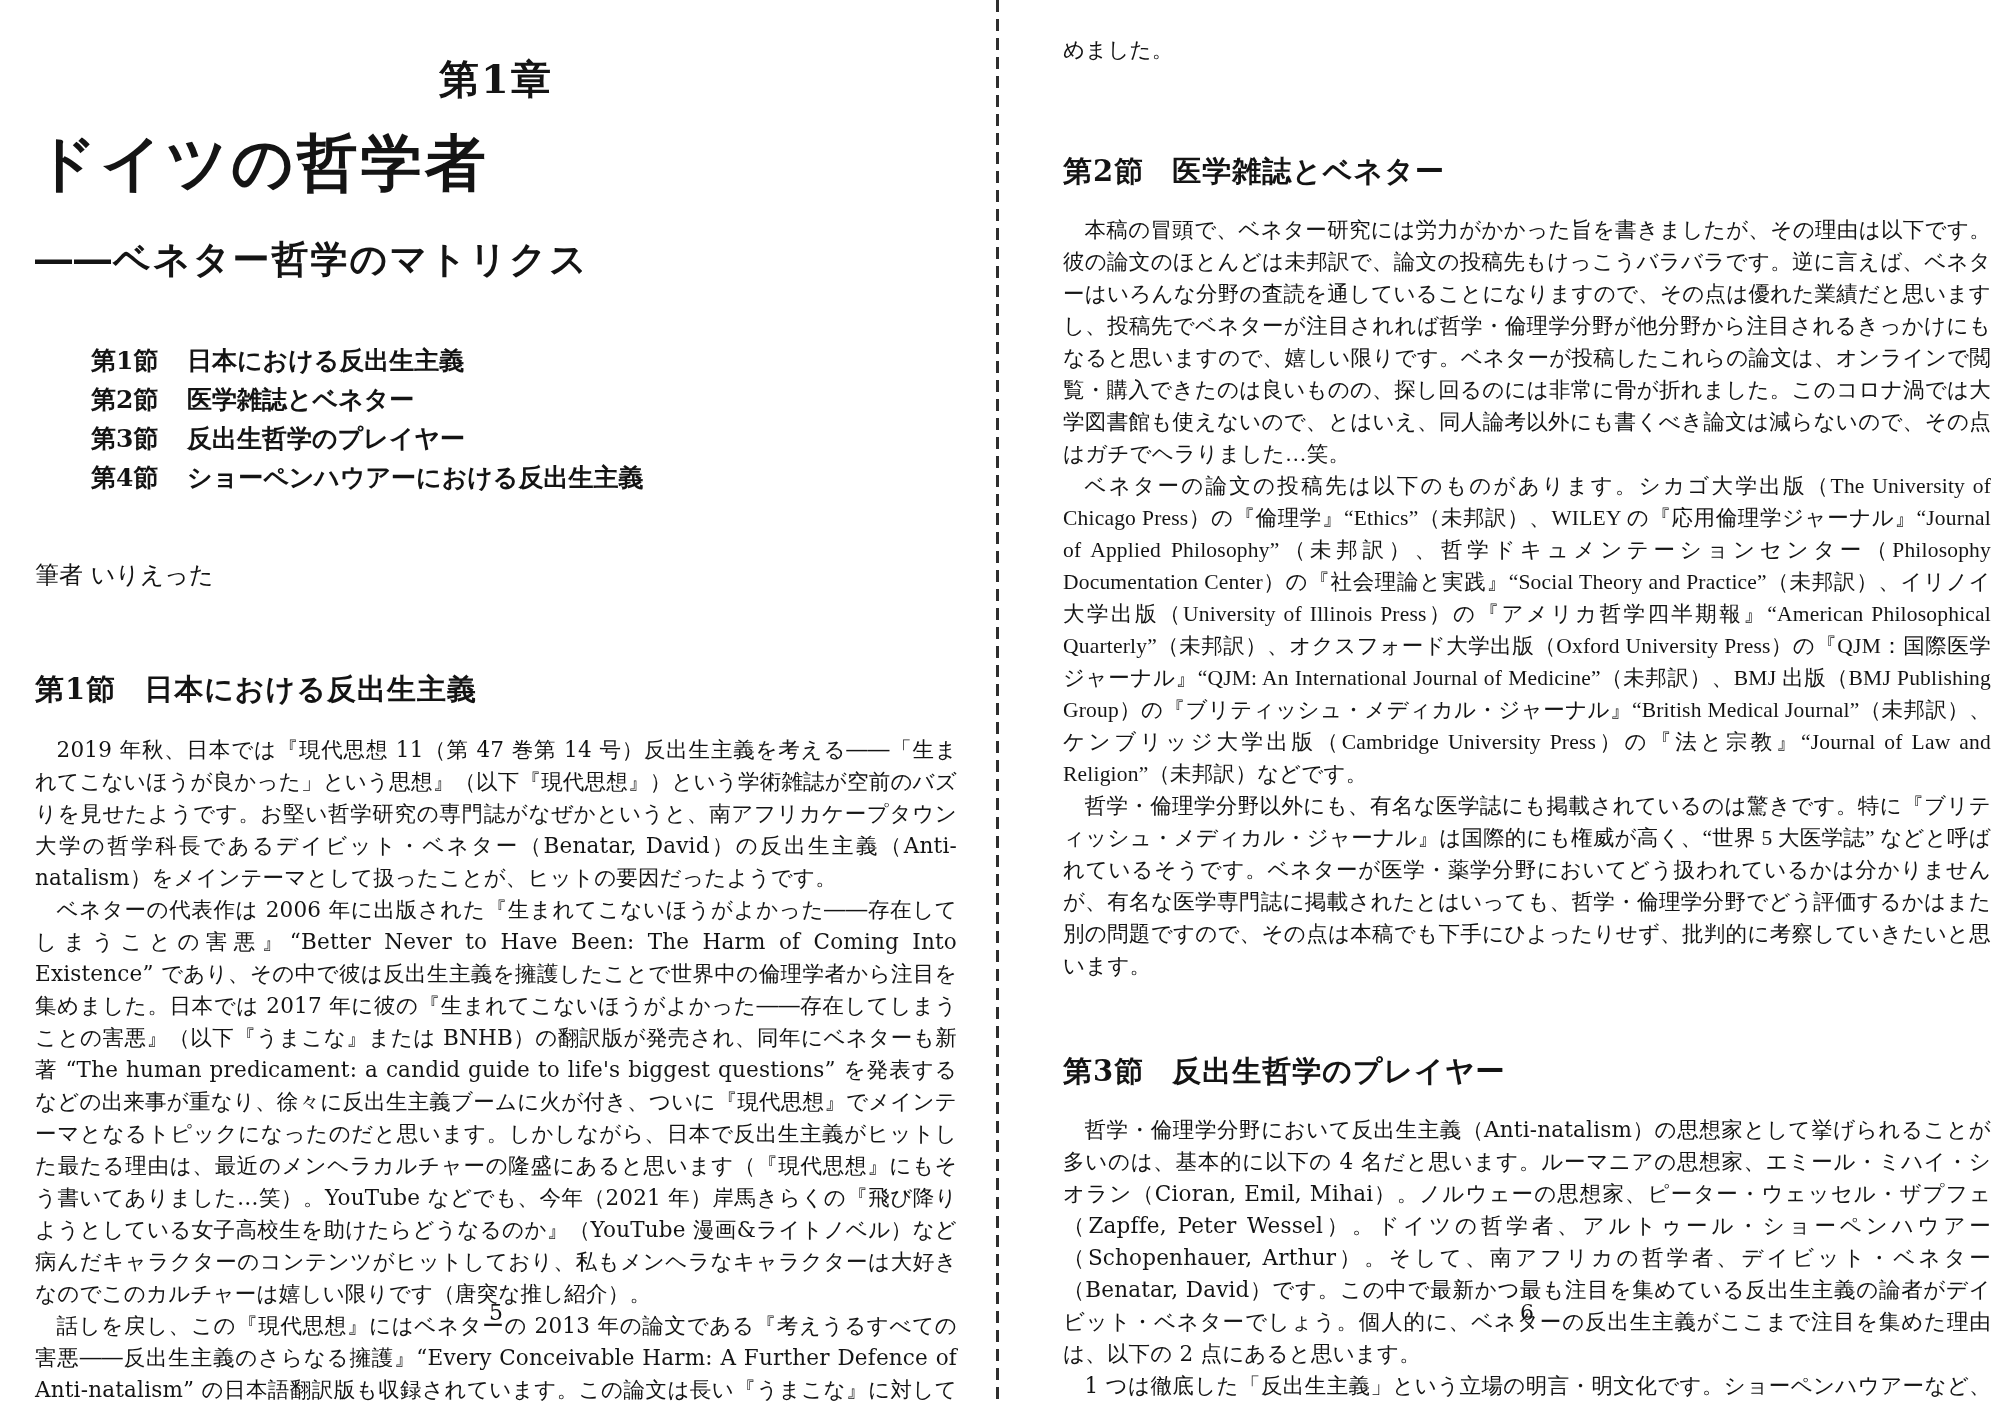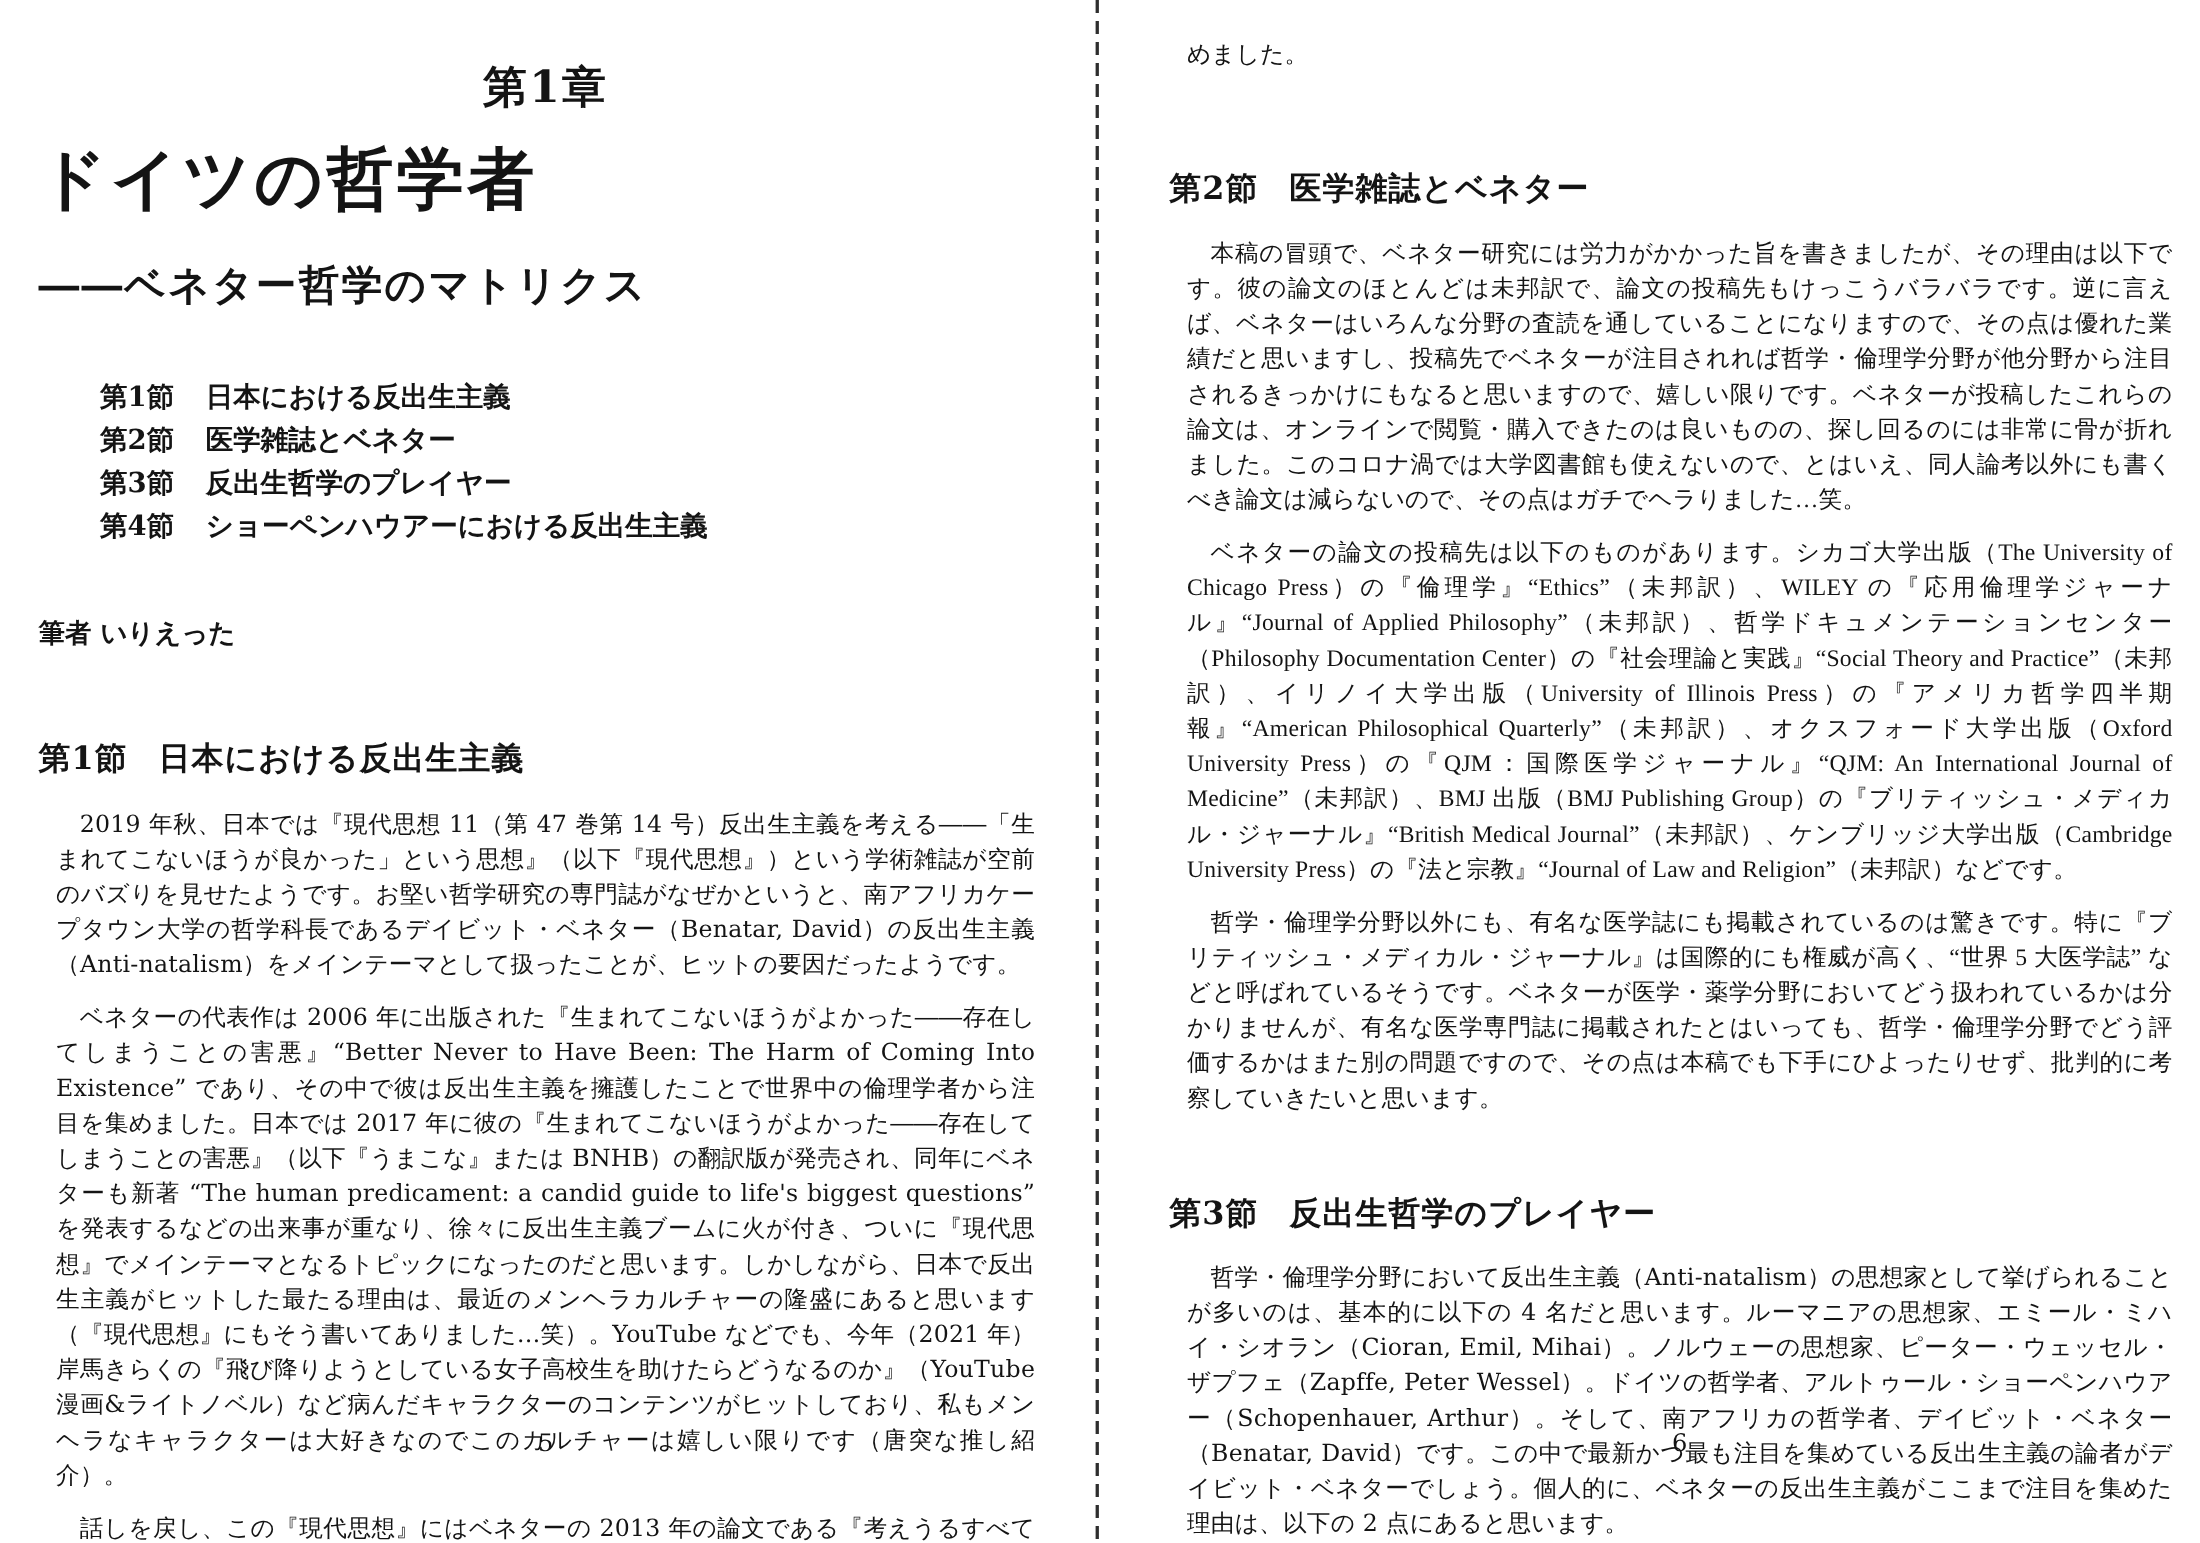--- a/index.html
+++ b/index.html
@@ -15,26 +15,26 @@
   .divider{
     position:absolute;left:996px;top:0;width:3px;height:1403px;
     background:repeating-linear-gradient(to bottom,#2e2e2e 0 12px,transparent 12px 19px);
   }
   .chapter-label{font-size:40px;font-weight:bold;margin-top:52px;letter-spacing:2px;text-align:center;}
   .doc-title{font-size:61px;font-weight:bold;margin-top:16px;letter-spacing:3px;}
   .doc-subtitle{font-size:37px;font-weight:bold;margin-top:30px;letter-spacing:2px;}
   .toc{margin-top:56px;margin-left:56px;font-size:25px;font-weight:bold;}
   .toc-row{line-height:39px;}
   .toc-num{display:inline-block;min-width:96px;}
-  .byline{margin-top:60px;font-size:24px;font-weight:bold;}
+  .byline{margin-top:60px;font-size:24px;font-weight:normal;}
   .byline div{line-height:37px;}
   .section-heading{font-size:29px;font-weight:bold;letter-spacing:1px;}
   .sh-title{margin-left:28px;}
   .body-text{font-size:21.5px;line-height:32px;text-align:justify;letter-spacing:0.2px;}
-  .body-text p{margin:16px;text-indent:1em;}
+  .body-text p{margin:0;text-indent:1em;}
   .body-text p.no-indent{text-indent:0;}
   .pl-s1-heading{margin-top:76px;}
   .pl-body{margin-top:24px;}
   .pr-carry{margin-top:34px;}
   .pr-s2-heading{margin-top:86px;}
   .pr-s2-body{margin-top:22px;font-family:Liberation Serif, serif;}
   .pr-s3-heading{margin-top:70px;}
   .pr-s3-body{margin-top:22px;}
   .page-number{
     position:absolute;bottom:78px;width:100%;text-align:center;

